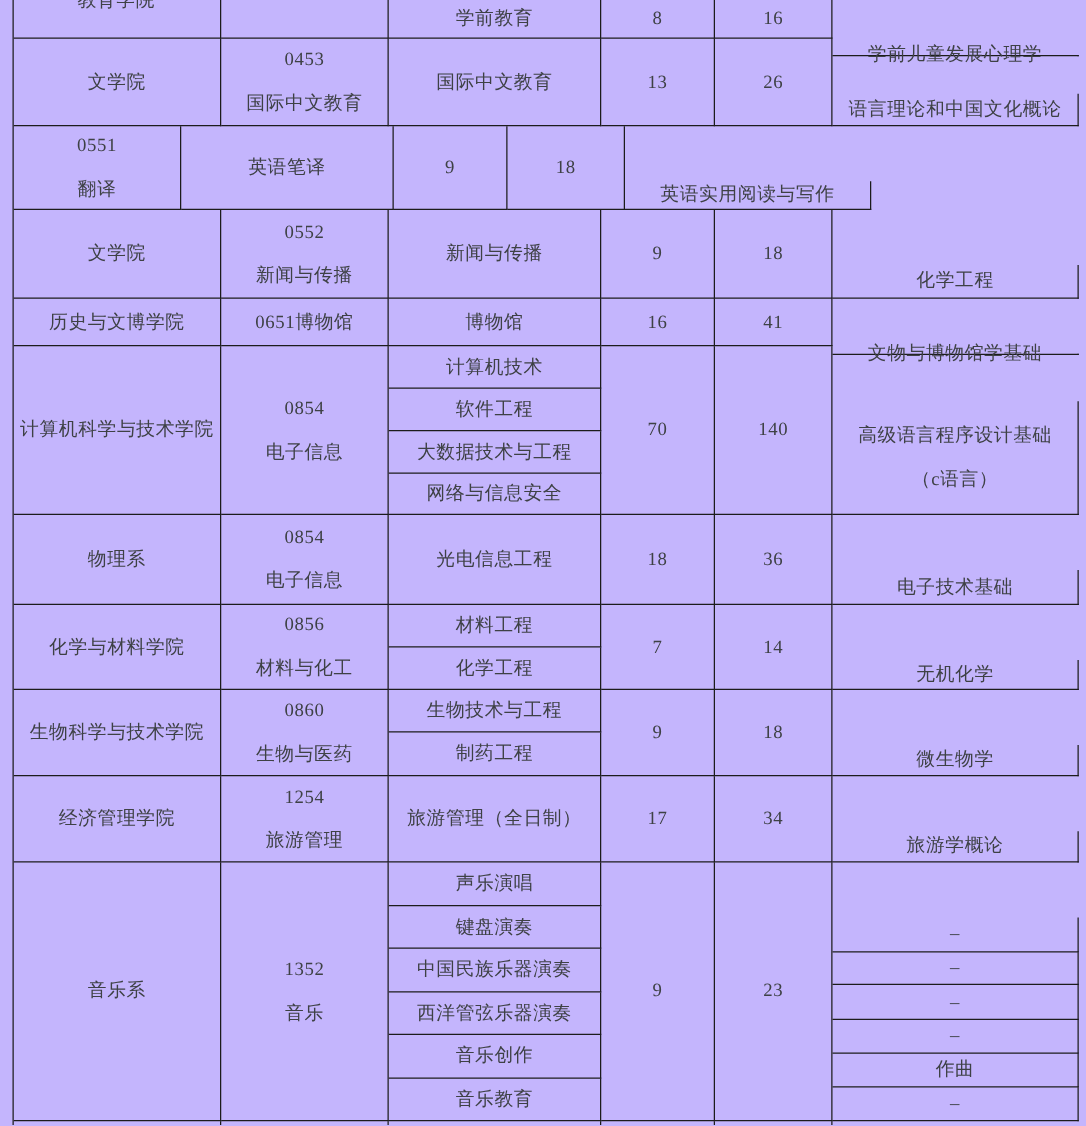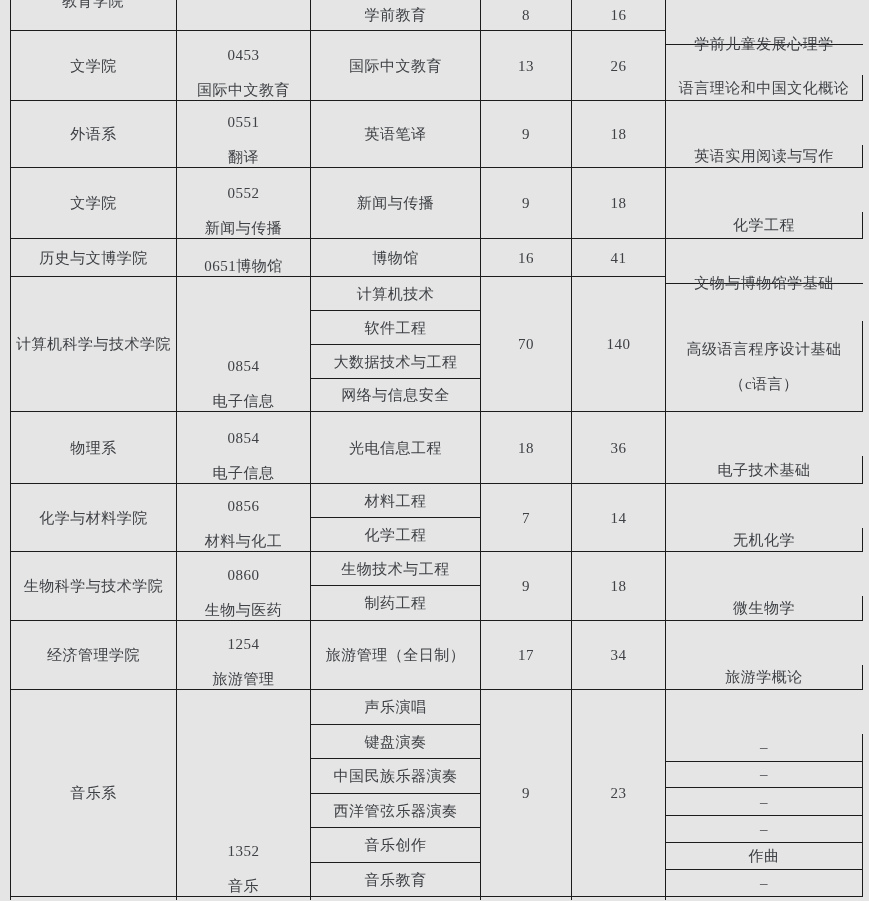--- a/index.html
+++ b/index.html
@@ -5,21 +5,21 @@
   * { box-sizing: border-box; margin: 0; padding: 0; }
   html, body { background: #ffffff; }
   body {
     width: 869px; height: 901px;
     font-family: "Liberation Serif", "DejaVu Serif", serif;
   }
   .viewport {
     position: relative;
     width: 869px; height: 901px;
     overflow: hidden;
-    background: #e5e5e5;
+    background: #c4b5fd;
   }
   .tbl {
     position: absolute;
     left: 10px; top: 0;
     width: 853px;
     border-left: 1px solid #1c1c1c;
     color: #3e4145;
     font-size: 15px;
     line-height: 20px;
   }
@@ -30,21 +30,21 @@
     flex-direction: column;
     align-items: center;
     justify-content: center;
     gap: 15px;
     text-align: center;
     border-right: 1px solid #1c1c1c;
     border-bottom: 1px solid #1c1c1c;
     letter-spacing: 0.5px;
   }
   .c1 { width: 166px; }
-  .c2 { width: 134px; justify-content: flex-end; }
+  .c2 { width: 134px; }
   .c3 { width: 170px; }
   .c4 { width: 91px; }
   .c5 { width: 94px; }
   .c6 { width: 197px; margin-top: 44px; }
   .subcol {
     flex: 0 0 auto;
     display: flex;
     flex-direction: column;
   }
   .subcell {
@@ -107,23 +107,20 @@
         </div>
       <div class="cell c5">
           <span>26</span>
         </div>
       <div class="cell c6">
           <span>语言理论和中国文化概论</span>
         </div>
     </div>
 
     <div class="sec" style="height:67px">
-      <div class="cell c1">
-          <span>外语系</span>
-        </div>
       <div class="cell c2">
           <span>0551</span>
           <span>翻译</span>
         </div>
       <div class="cell c3">
           <span>英语笔译</span>
         </div>
       <div class="cell c4">
           <span>9</span>
         </div>

